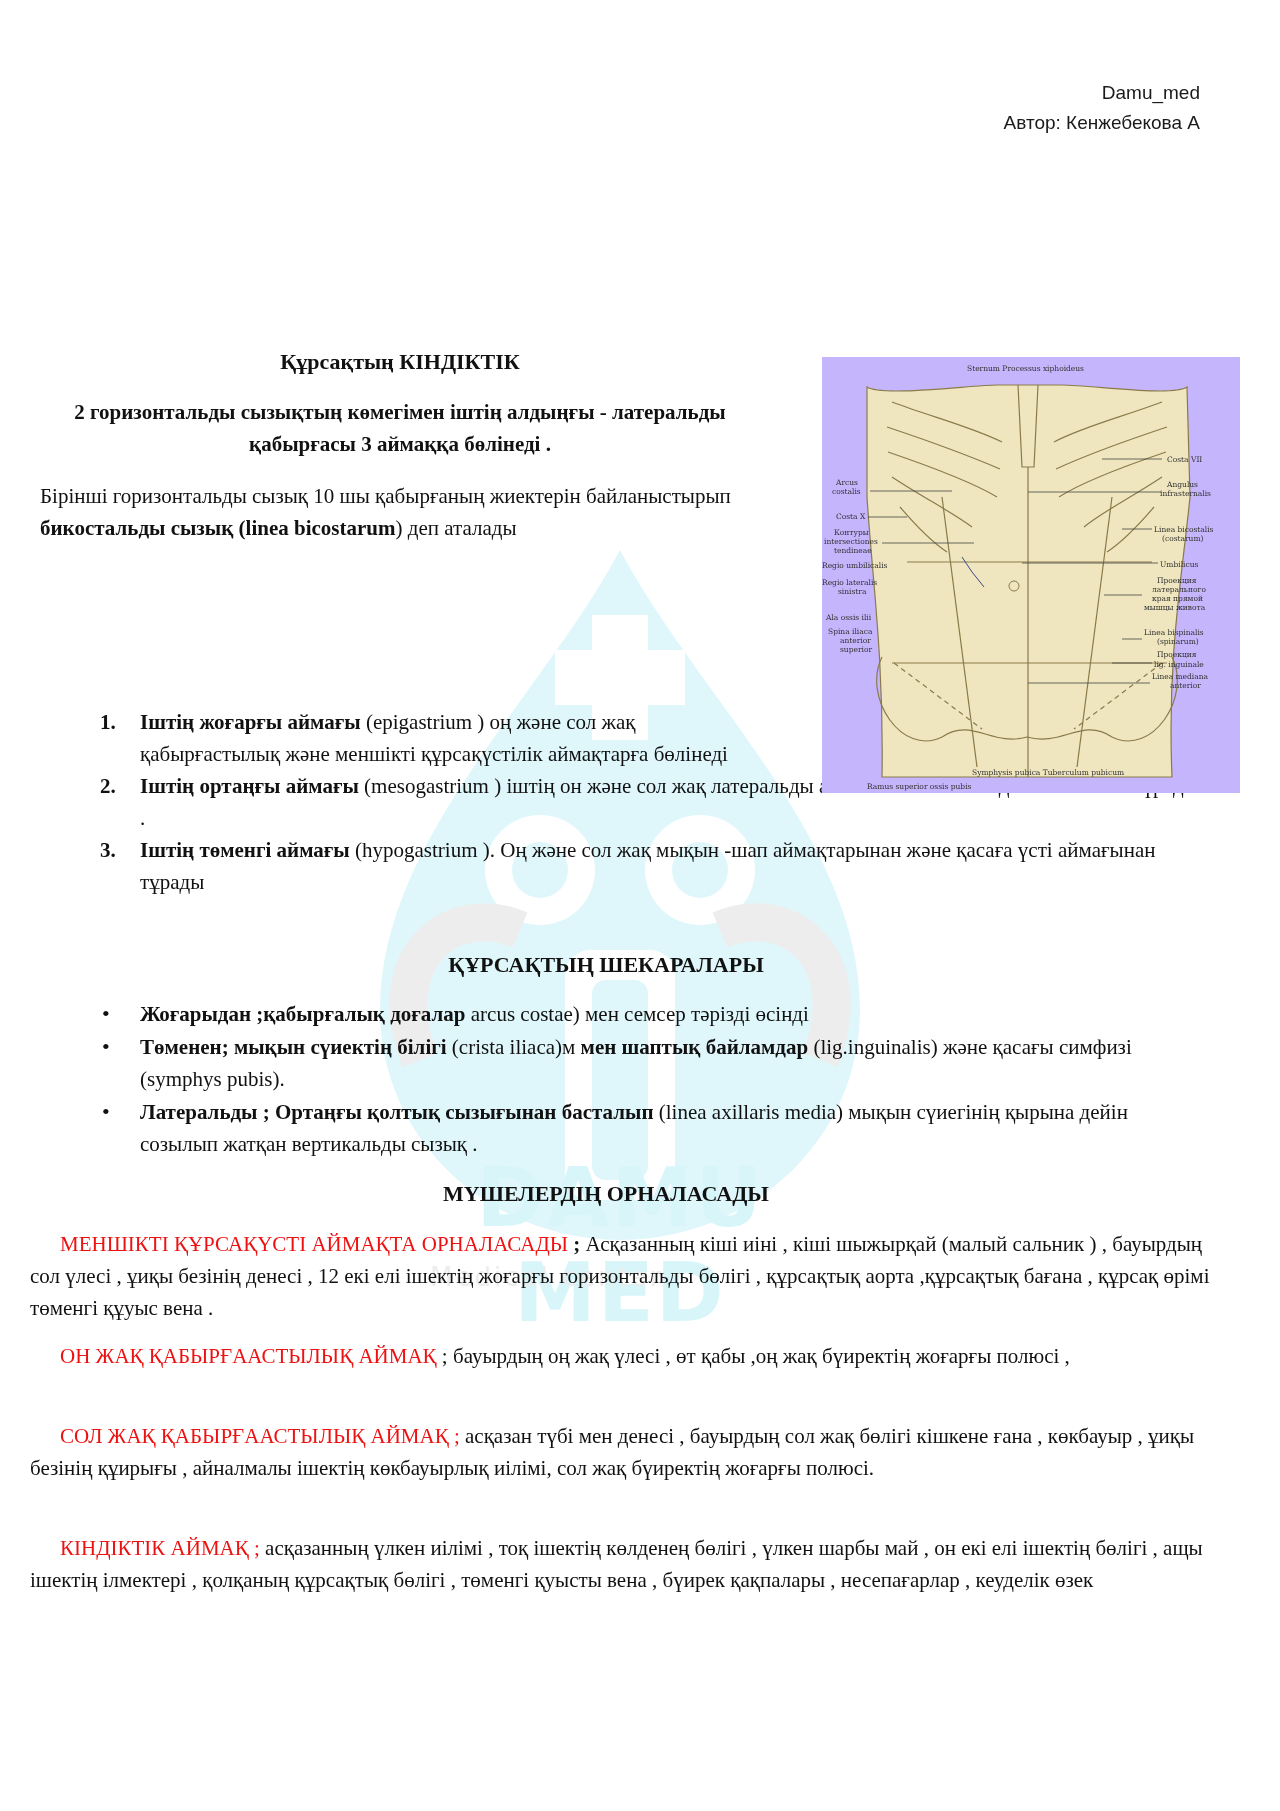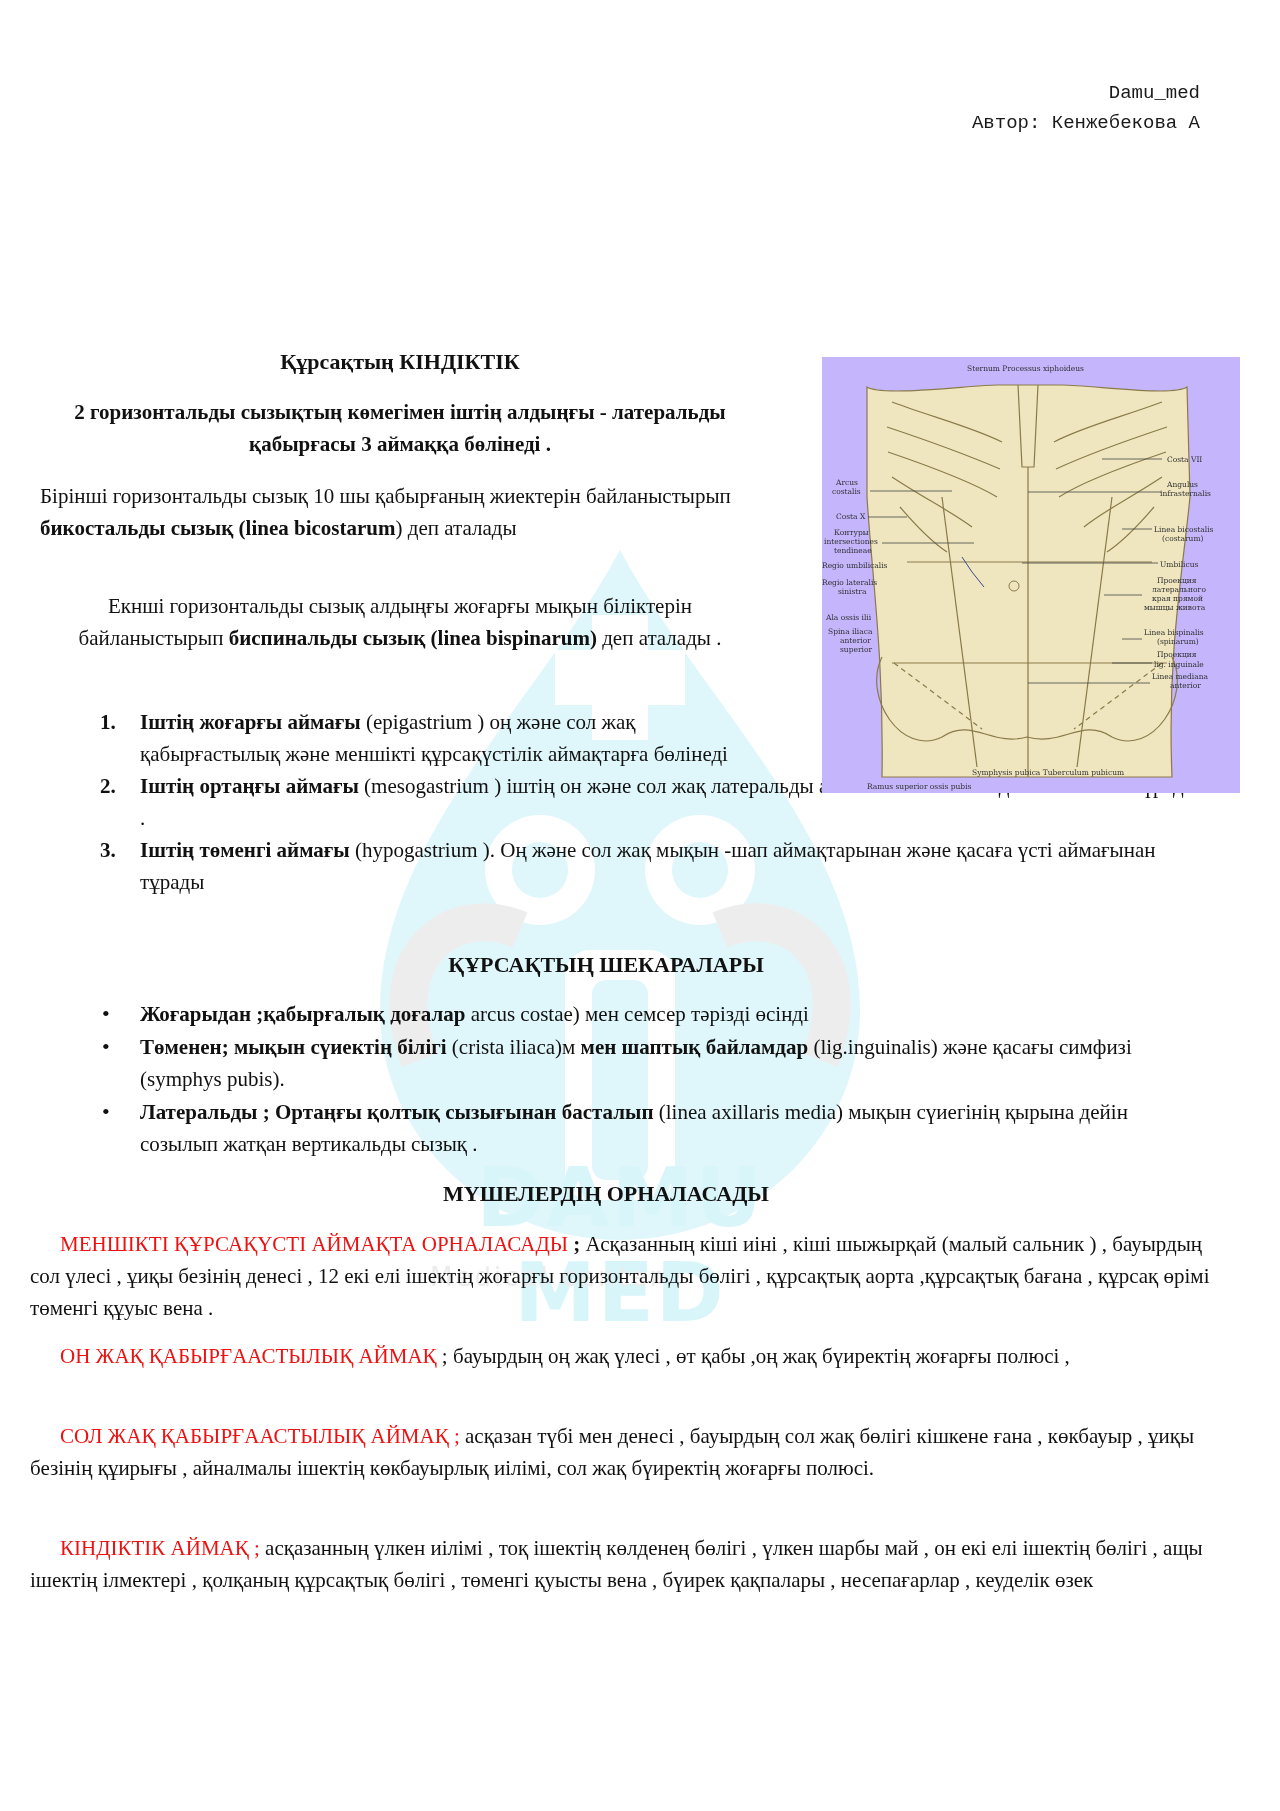--- a/index.html
+++ b/index.html
@@ -9,21 +9,21 @@
       color: #111111;
     }
     .watermark { position: absolute; left: 340px; top: 540px; width: 560px; height: 780px; z-index: 0; pointer-events: none; }
     .wm-text { position: absolute; left: 360px; top: 1150px; width: 520px; text-align: center; z-index: 0;
       font-family: "DejaVu Sans", sans-serif; font-weight: bold; font-size: 82px; color: #d8f6fa; letter-spacing: 2px; }
     .wm-sub { position: absolute; left: 430px; top: 1262px; width: 380px; text-align: left; z-index: 0;
       font-family: "DejaVu Sans", sans-serif; font-size: 26px; color: #ececec; letter-spacing: 3px; }
     .content { position: absolute; left: 0; top: 0; width: 1280px; height: 1811px; z-index: 1; }
 
     .hdr-right { position: absolute; right: 80px; top: 78px; text-align: right;
-      font-family: Liberation Mono, monospace; font-size: 19px; line-height: 30px; color: #1a1a1a; }
+      font-family: Liberation Sans, sans-serif; font-size: 19px; line-height: 30px; color: #1a1a1a; }
     .doc-title { position: absolute; left: 30px; top: 134px; width: 1060px;
       font-weight: bold; font-size: 21px; line-height: 32px; }
 
     .regions-title { position: absolute; left: 100px; top: 349px; width: 600px; text-align: center; font-weight: bold; font-size: 22px; }
     .regions-intro { position: absolute; left: 60px; top: 396px; width: 680px; text-align: center; font-weight: bold; font-size: 21px; line-height: 32px; }
     .para1 { position: absolute; left: 40px; top: 480px; width: 720px; text-align: left; font-size: 21px; line-height: 32px; }
     .para2 { position: absolute; left: 60px; top: 590px; width: 680px; text-align: center; font-size: 21px; line-height: 32px; }
 
     .olist { position: absolute; left: 100px; top: 706px; width: 1100px; margin: 0; padding: 0; list-style: none; font-size: 21px; line-height: 32px; }
     .olist li { position: relative; padding-left: 40px; }
@@ -66,23 +66,20 @@
     <div>Damu_med</div>
     <div>Автор: Кенжебекова А</div>
   </div>
 
 
   <div class="regions-title">Құрсақтың  КІНДІКТІК</div>
   <div class="regions-intro">2  горизонтальды сызықтың көмегімен іштің алдыңғы - латеральды қабырғасы 3 аймаққа бөлінеді .</div>
 
   <div class="para1">
     <span>Бірінші горизонтальды сызық 10 шы қабырғаның жиектерін байланыстырып  </span><b>бикостальды сызық (linea bicostarum</b><span>) деп аталады</span>
-  </div>
-  <div class="para2">
-    <span>Екнші горизонтальды сызық алдыңғы жоғарғы мықын біліктерін байланыстырып </span><b>биспинальды сызық  (linea bispinarum)</b><span> деп аталады .</span>
   </div>
 
   <ol class="olist">
     <li class="narrow">
       <span class="num">1.</span>
       <b>Іштің жоғарғы аймағы</b><span> (epigastrium ) оң және сол жақ қабырғастылық және меншікті құрсақүстілік аймақтарға бөлінеді</span>
     </li>
     <li>
       <span class="num">2.</span>
       <b>Іштің ортаңғы аймағы</b><span> (mesogastrium ) іштің он және сол жақ латеральды аймағынан және кіндік аймағынан тұрады .</span>

